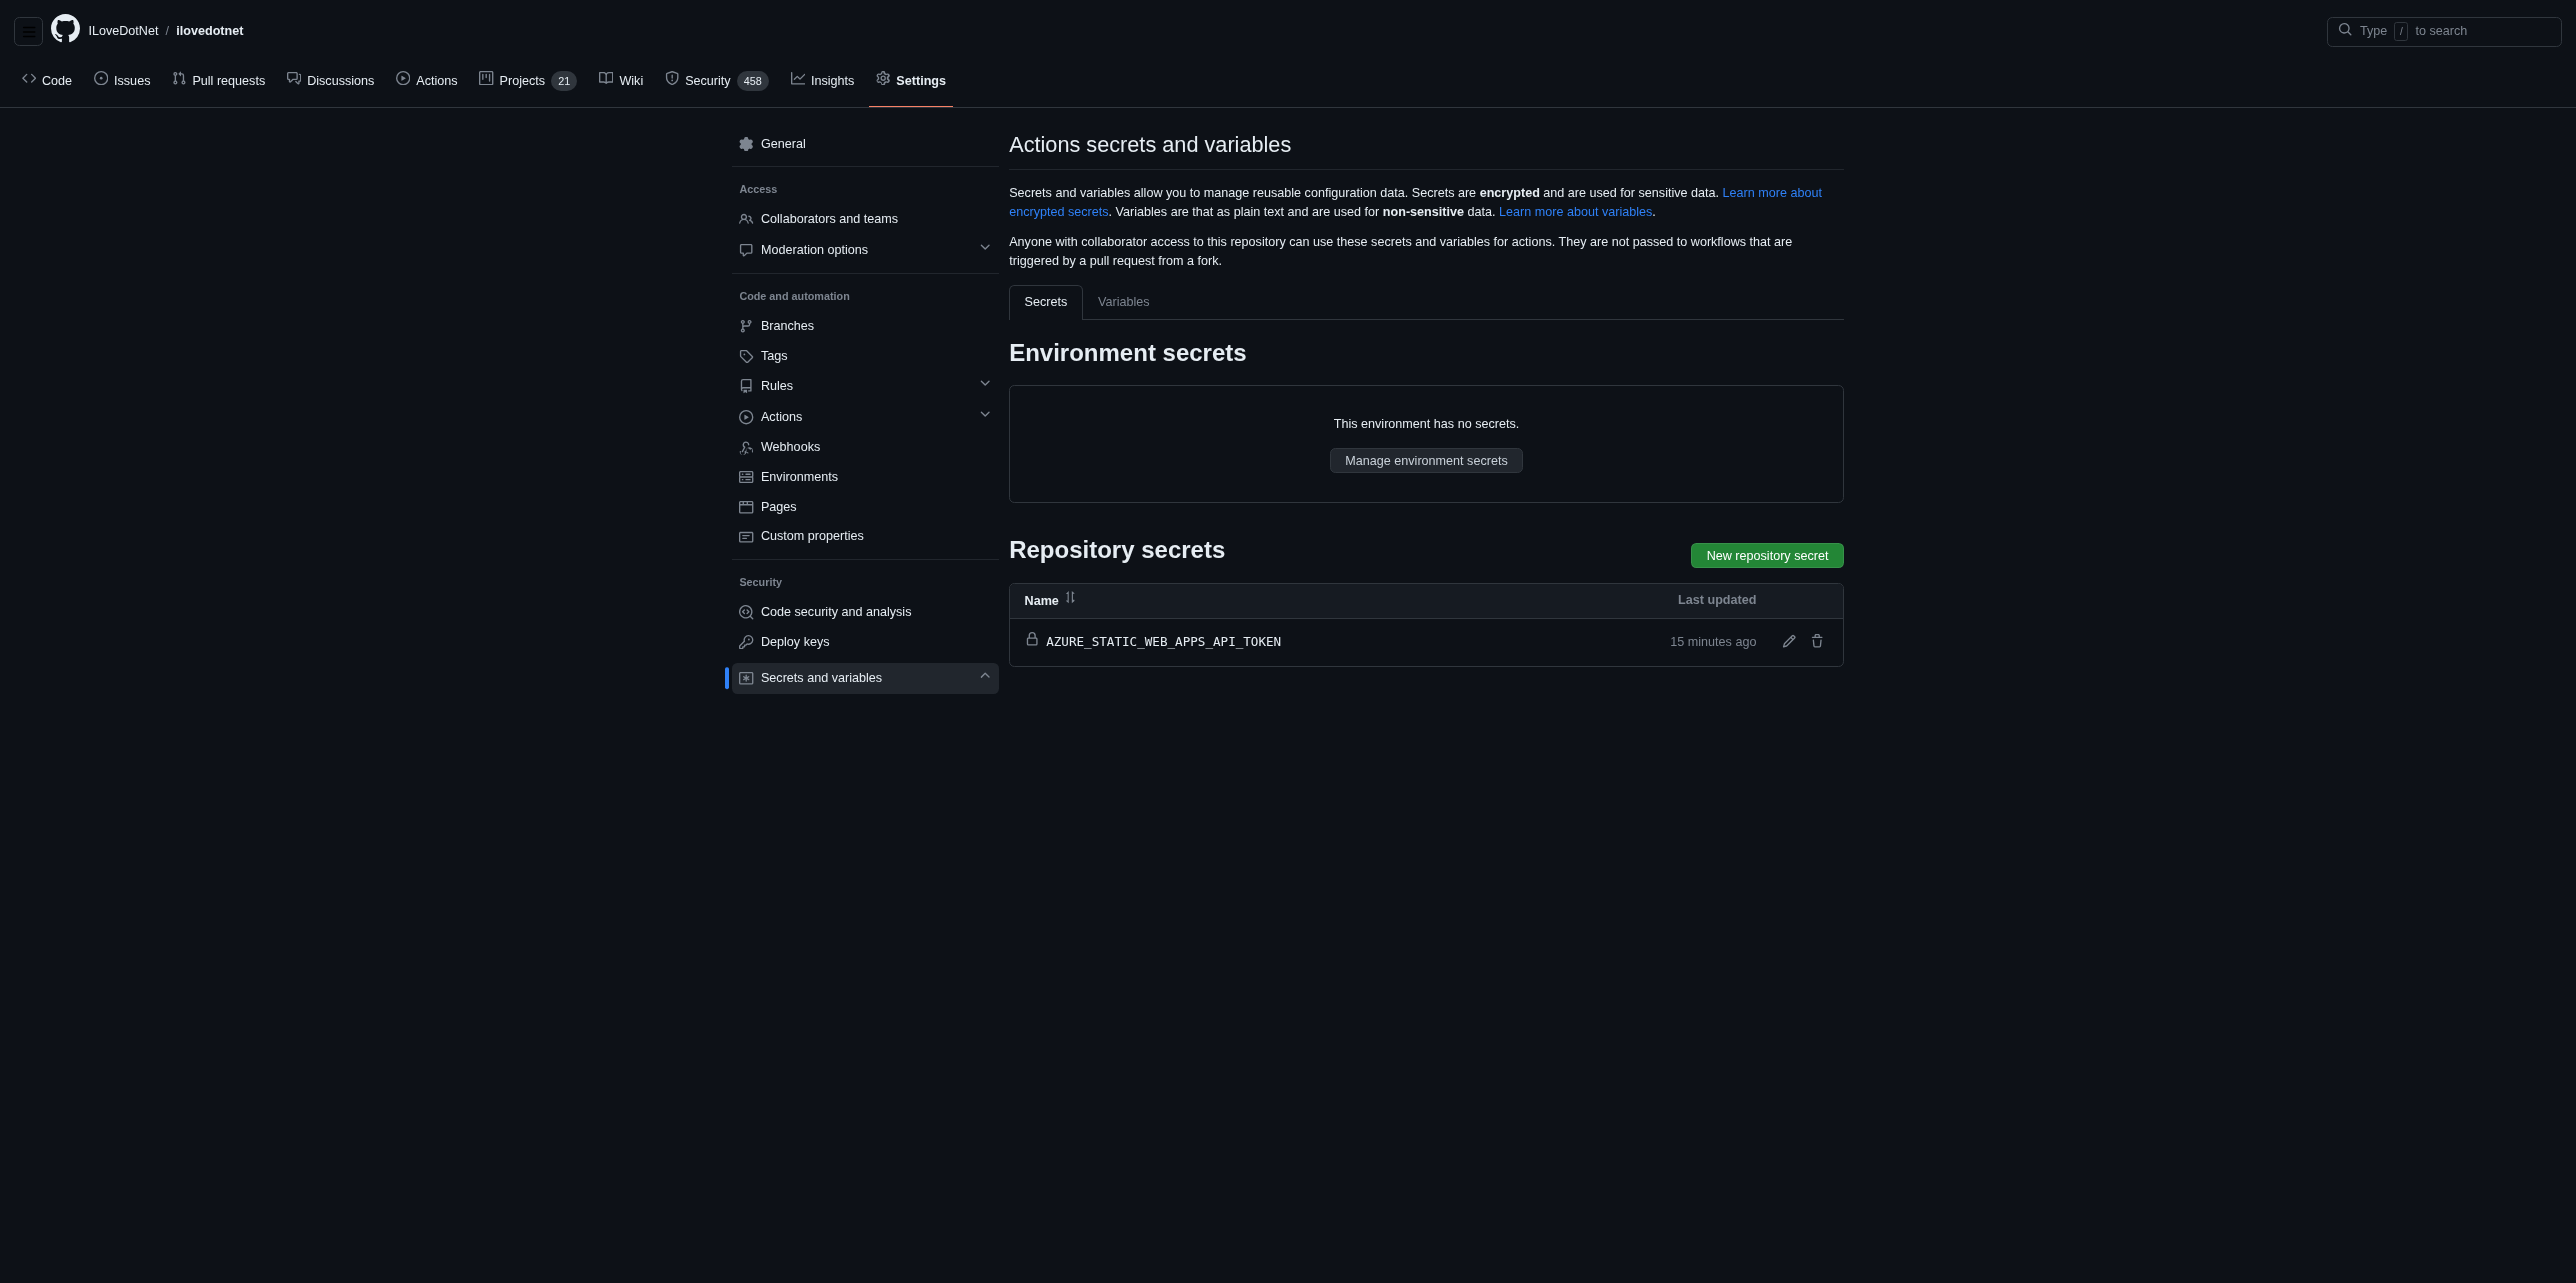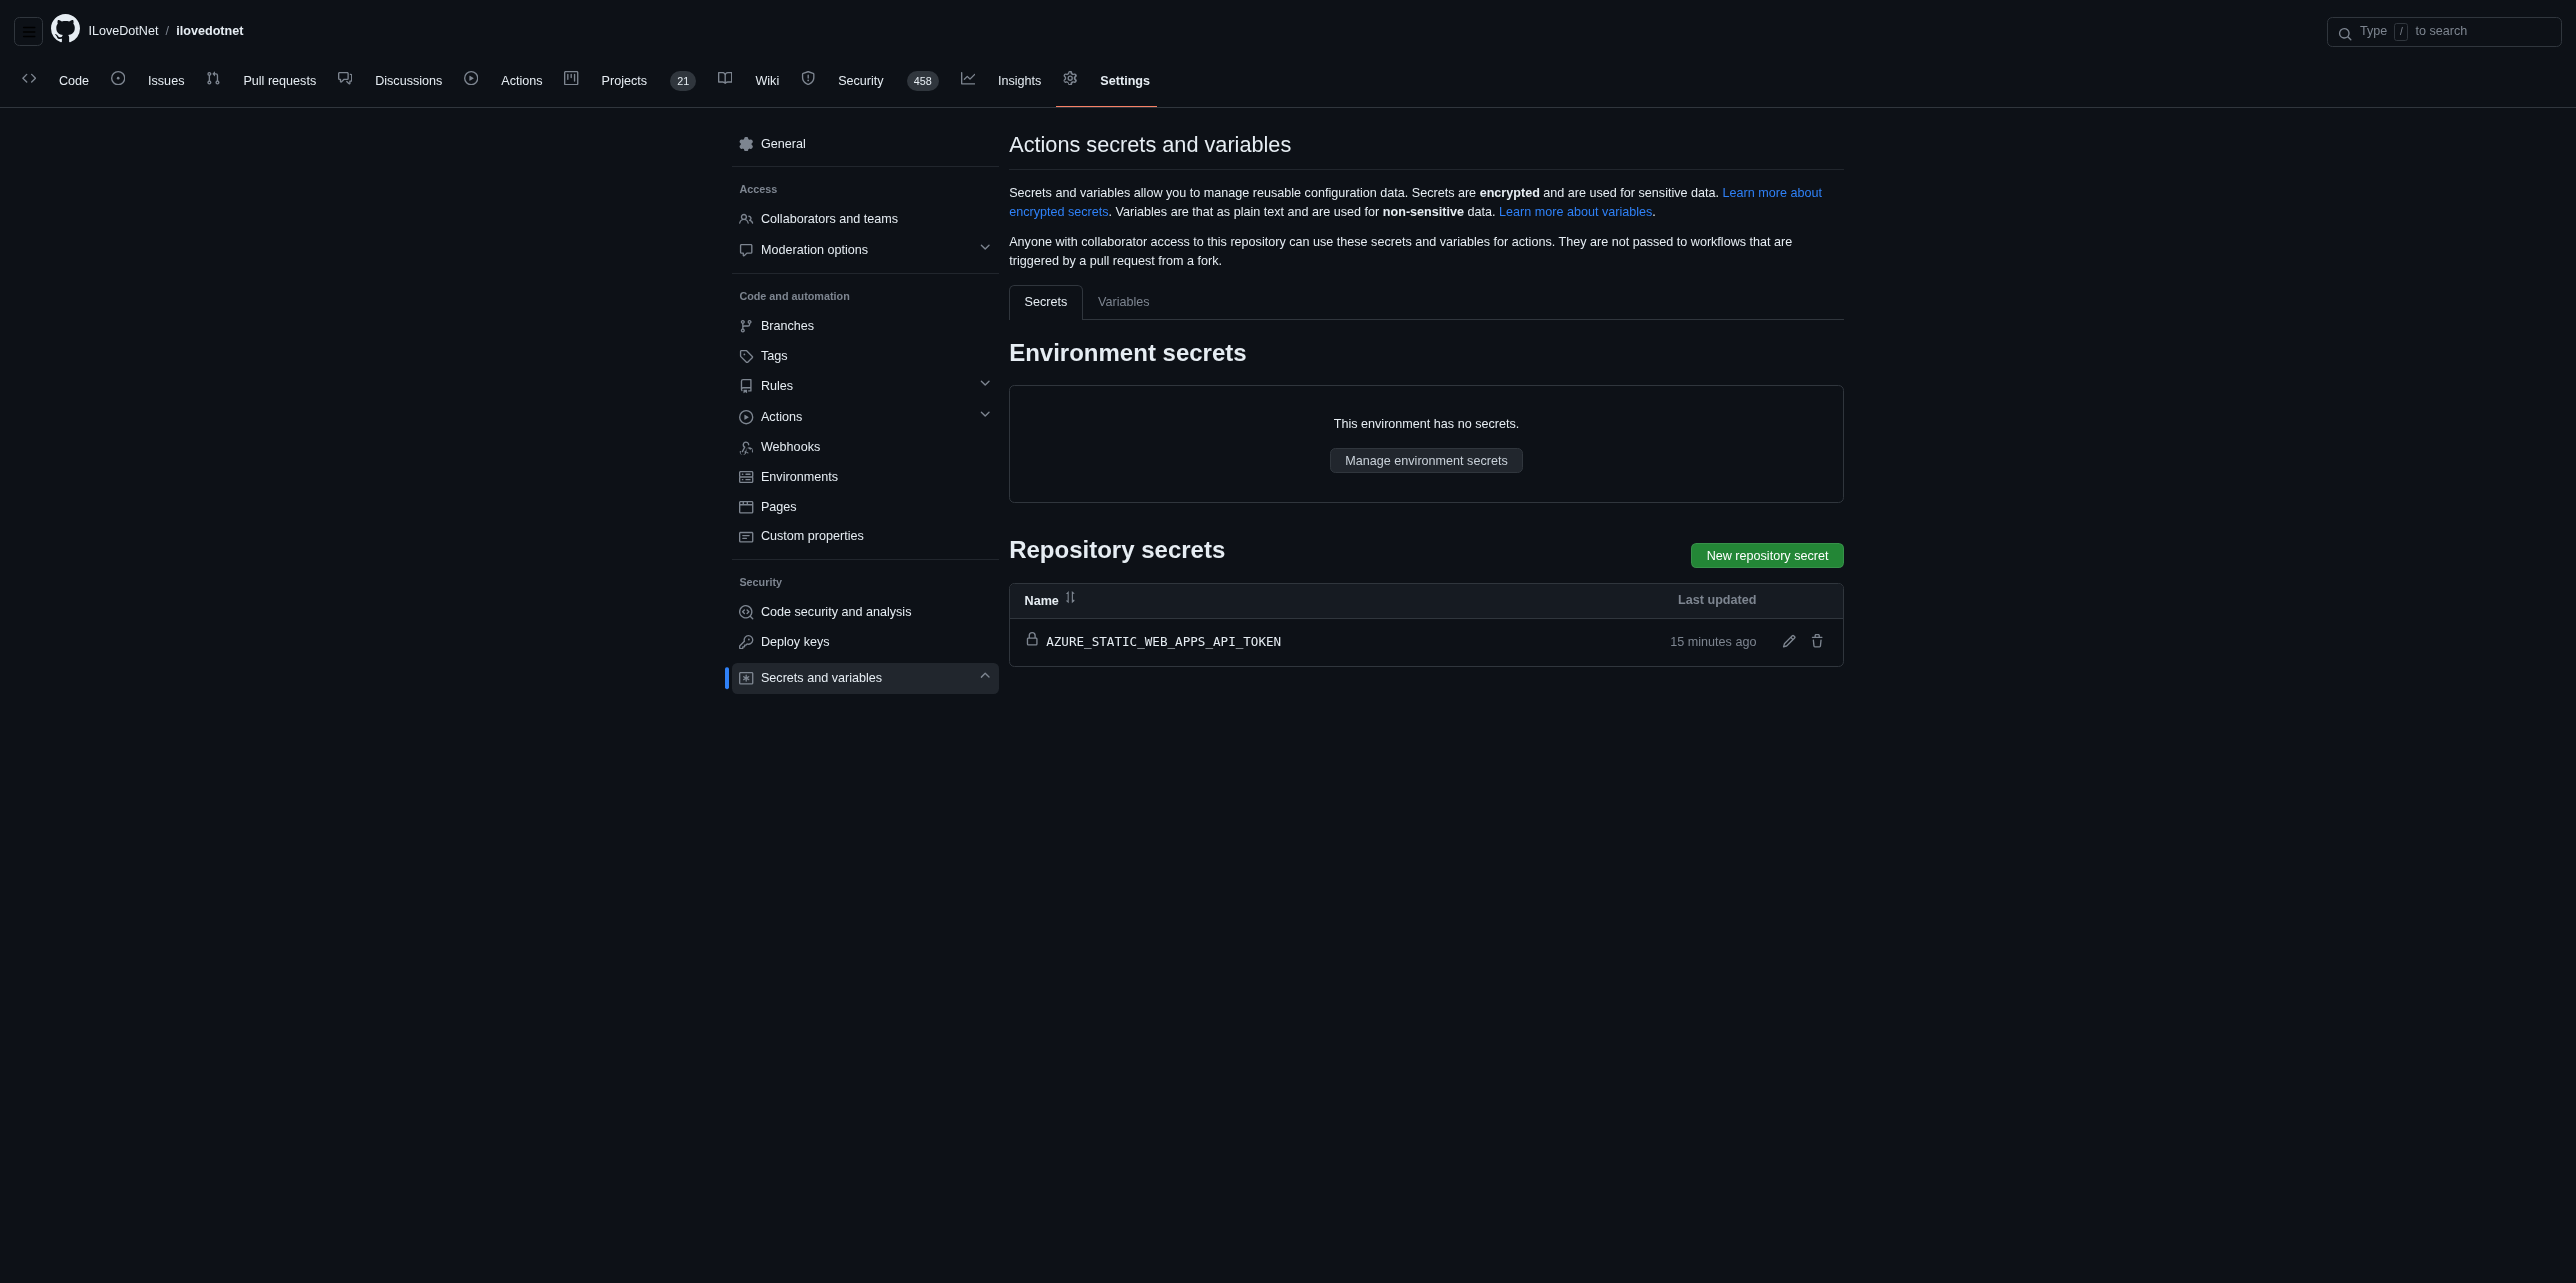--- a/index.html
+++ b/index.html
@@ -27,21 +27,21 @@
       display: flex; align-items: center; justify-content: center;
       cursor: pointer;
     }
     .logo-icon { color: #e6edf3; }
     .breadcrumb { display: flex; align-items: center; gap: 7.2px; font-size: 12.6px; }
     .breadcrumb-link { color: #e6edf3; }
     .breadcrumb-sep { color: #7d8590; }
     .breadcrumb-current { color: #e6edf3; font-weight: 600; }
     .header-spacer { flex: 1; }
     .search-box {
-      display: flex; align-items: flex-end;
+      display: flex; align-items: flex-start;
       border: 0.9px solid #30363d;
       border-radius: 5.4px;
       padding: 4.5px 10.8px;
       min-width: 235px;
       gap: 7.2px;
       color: #7d8590;
       cursor: text;
     }
     .kbd {
       border: 0.9px solid #30363d;
@@ -54,21 +54,21 @@
     
     .repo-nav {
       display: flex;
       align-items: center;
       gap: 7.2px;
       padding: 0 14.4px;
       border-bottom: 0.9px solid #30363d;
       overflow-x: auto;
     }
     .repo-nav-item {
-      display: flex; align-items: center; gap: 23px;
+      display: flex; align-items: center; gap: 6px;
       padding: 7.2px 7.2px 14.4px 7.2px;
       color: #e6edf3;
       cursor: pointer;
       border-bottom: 1.8px solid transparent;
       white-space: nowrap;
       justify-content: space-between;
     }
     .repo-nav-item.active { border-bottom-color: #f78166; font-weight: 600; }
     .nav-icon { color: #7d8590; }
     .counter {

